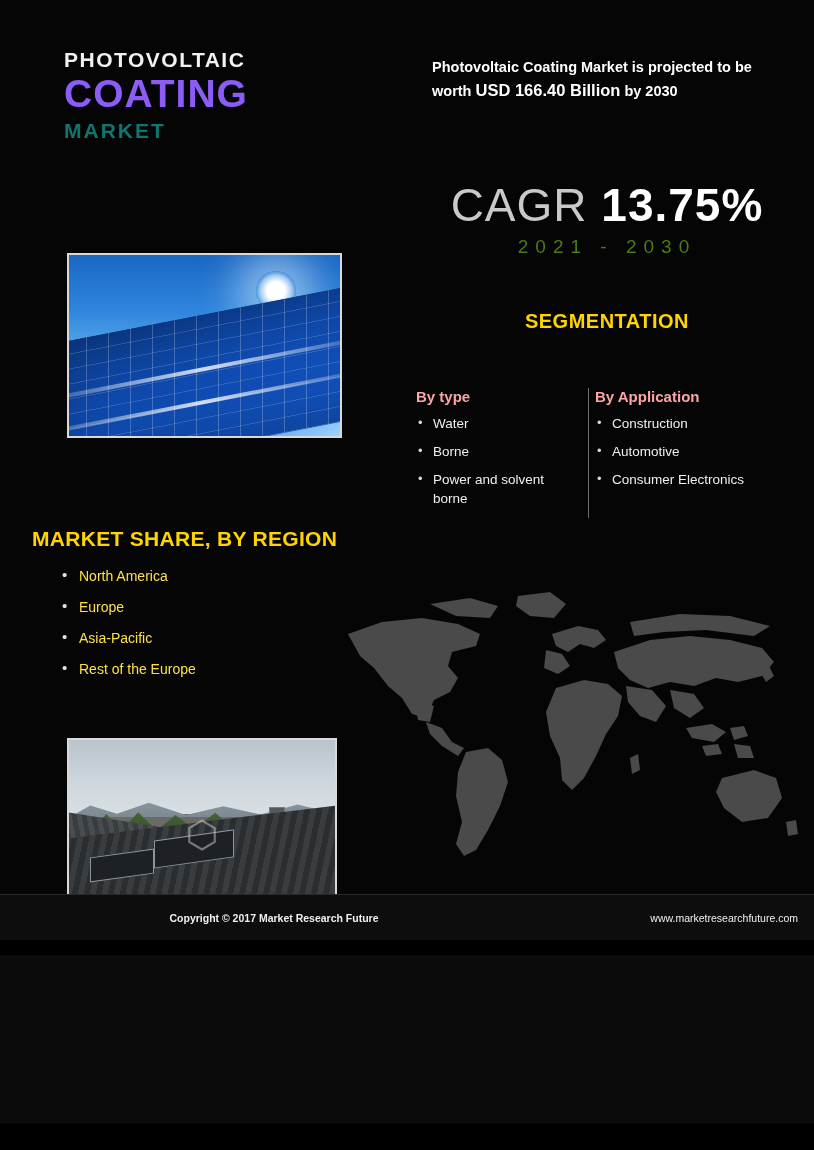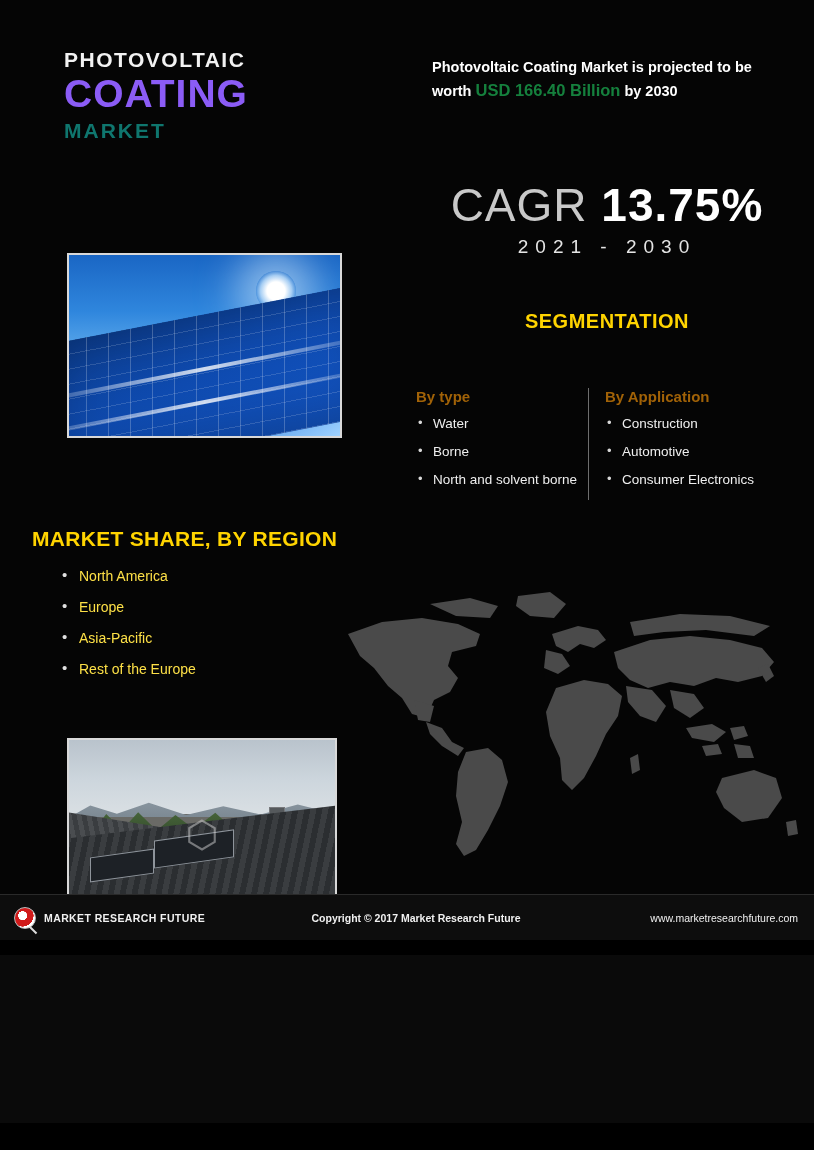--- a/index.html
+++ b/index.html
@@ -26,43 +26,43 @@
   .title-line3 {
     font-size: 21px; letter-spacing: 2px; font-weight: 700;
     color: #0f766e; margin-top: 4px;
   }
 
   
   .headline {
     position: absolute; left: 432px; top: 56px; width: 345px;
     font-size: 14.5px; font-weight: 700; line-height: 1.55; color: #ffffff;
   }
-  .headline .hl-value { color: #15803d; font-size: 16.5px; }
+  .headline .hl-value { color: #ffffff; font-size: 16.5px; }
 
   .cagr-wrap { position: absolute; left: 432px; top: 178px; width: 350px; text-align: center; }
   .cagr-line {
     font-size: 46px; font-weight: 400; letter-spacing: 1px;
     color: #c9c9c9; white-space: nowrap;
   }
   .cagr-line b { color: #ffffff; font-weight: 700; }
   .cagr-years {
-    margin-top: 4px; font-size: 19px; letter-spacing: 7px; color: #e5e5e5;
+    margin-top: 4px; font-size: 19px; letter-spacing: 7px; color: #4d7c0f;
     font-weight: 400;
   }
 
   .segmentation-title {
     position: absolute; left: 432px; top: 310px; width: 350px; text-align: center;
     color: #ffd400; font-size: 20px; font-weight: 700; letter-spacing: .5px;
   }
 
   
   .seg-cols { position: absolute; left: 416px; top: 388px; display: flex; }
   .seg-col { width: 172px; padding-right: 10px; }
-  .seg-col.second { border-left: 1px solid #6e6e6e; padding-left: 16px; width: 205px; }
-  .seg-head { font-size: 15px; font-weight: 700; color: #a16207; margin-bottom: 10px; }
+  .seg-col.second { border-left: 1px solid #6e6e6e; padding-left: 6px; width: 205px; }
+  .seg-head { font-size: 15px; font-weight: 700; color: #fca5a5; margin-bottom: 10px; }
   .seg-list { list-style: none; }
   .seg-list li {
     font-size: 13.5px; color: #efefef; margin-bottom: 10px; line-height: 1.35;
     position: relative; padding-left: 17px;
   }
   .seg-list li:before {
     content: "\2022"; position: absolute; left: 2px; top: -1px; color: #d8d8d8; font-size: 13px;
   }
 
   
@@ -200,21 +200,21 @@
   </div>
 
   <div class="segmentation-title">SEGMENTATION</div>
 
   <div class="seg-cols">
     <div class="seg-col">
       <div class="seg-head">By type</div>
       <ul class="seg-list">
         <li>Water</li>
         <li>Borne</li>
-        <li>North and solvent borne</li>
+        <li>Power and solvent borne</li>
       </ul>
     </div>
     <div class="seg-col second">
       <div class="seg-head">By Application</div>
       <ul class="seg-list">
         <li>Construction</li>
         <li>Automotive</li>
         <li>Consumer Electronics</li>
       </ul>
     </div>
@@ -293,21 +293,17 @@
     </svg>
   </div>
 
   <div class="kp-band">
     
 
     
   </div>
 
   <div class="footer">
-    <div class="brand">
-      <span class="mark"></span>
-      <span class="bt">MARKET RESEARCH FUTURE</span>
-    </div>
     <div class="copy">Copyright © 2017 Market Research Future</div>
     <div class="site">www.marketresearchfuture.com</div>
   </div>
 
 </div>
 
 </body></html>

